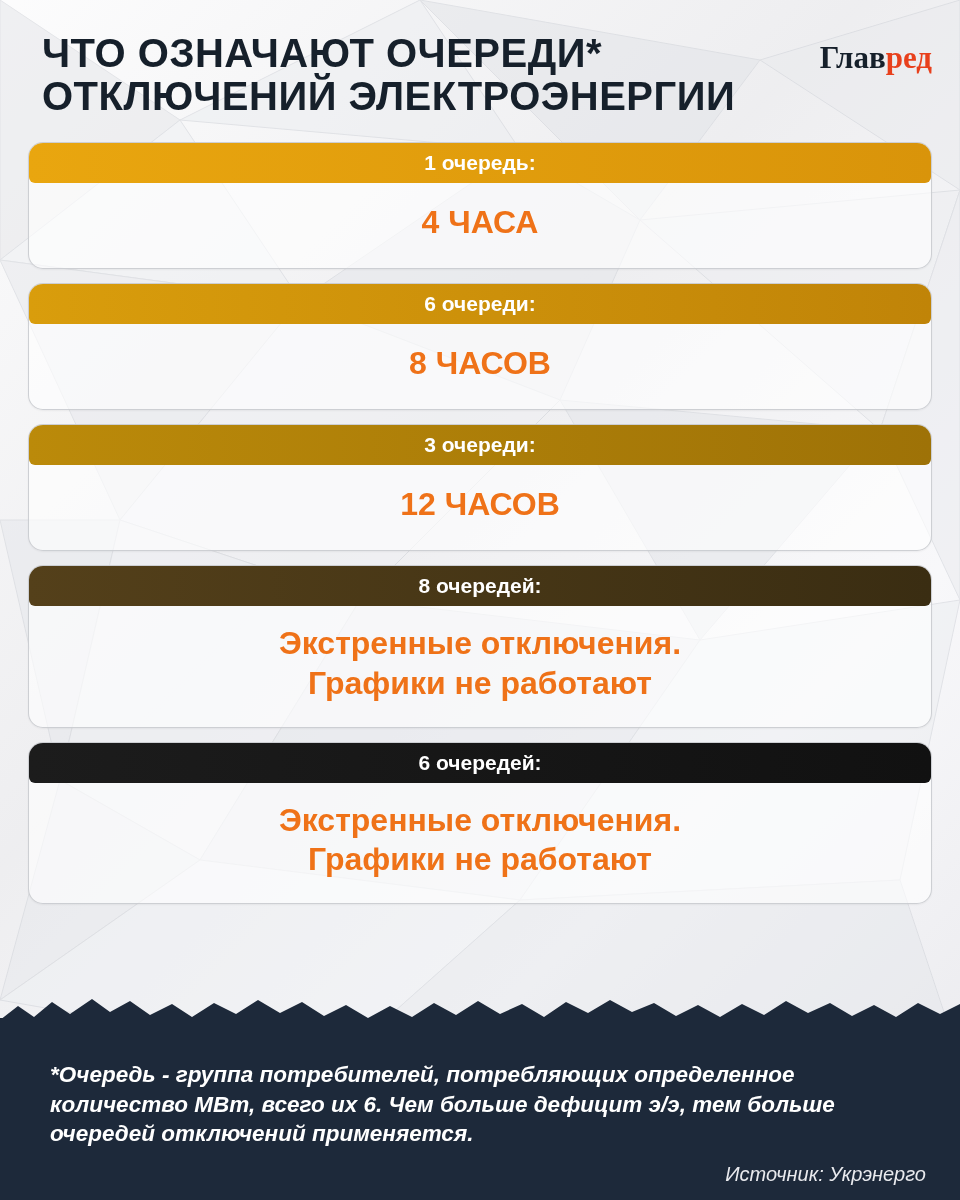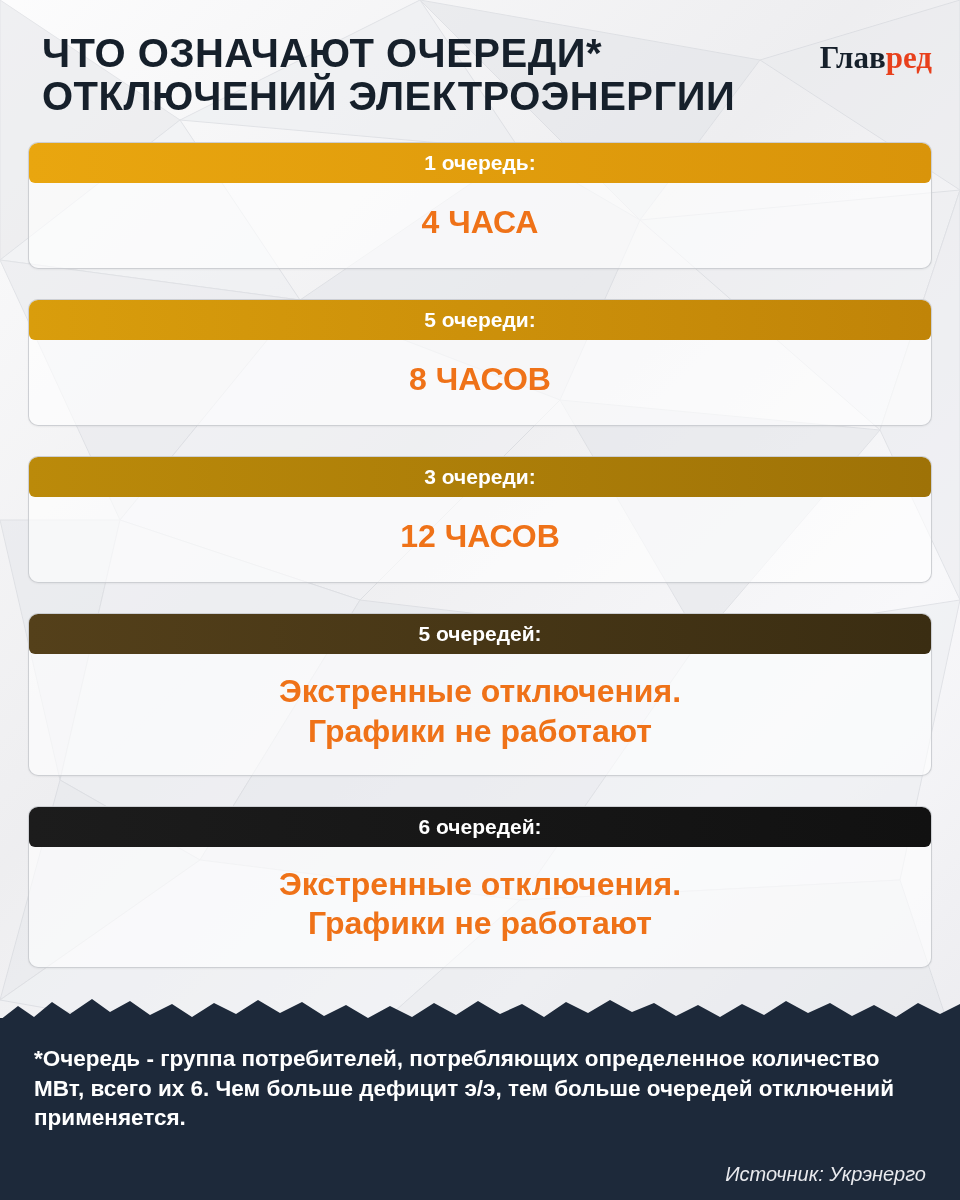--- a/index.html
+++ b/index.html
@@ -57,22 +57,22 @@
   .logo .l2 { color: #e8401c; }
 
   .cards {
     position: relative;
     padding: 6px 28px 0 28px;
   }
   .card {
     position: relative;
     background: rgba(255,255,255,0.62);
     border: 1px solid rgba(190,192,198,0.75);
-    border-radius: 10px;
-    margin-bottom: 30px;
+    border-radius: 15px;
+    margin-bottom: 14px;
     box-shadow: 0 1px 2px rgba(0,0,0,0.05);
     overflow: hidden;
   }
   .card-head {
     height: 40px;
     display: flex;
     align-items: center;
     justify-content: center;
     color: #ffffff;
     font-size: 21px;
@@ -112,24 +112,25 @@
     position: absolute;
     top: 28px;
     left: 0;
     right: 0;
     bottom: 0;
     background: #1d293a;
     padding: 26px 34px 14px 34px;
     color: #ffffff;
   }
   .footnote {
+    font-style: italic;
     font-weight: bold;
     font-size: 22.5px;
     line-height: 1.32;
-    margin: 0;
+    margin: 16px;
   }
   .source {
     position: absolute;
     right: 34px;
     bottom: 14px;
     font-style: italic;
     font-size: 20px;
     color: #e9eaee;
   }
 </style>
@@ -174,40 +175,40 @@
       <div class="card-head" style="background:linear-gradient(90deg,#e9a60f,#d9940a);">
         <span>1 очередь:</span>
       </div>
       <div class="card-body">
         <span>4 ЧАСА</span>
       </div>
     </div>
 
     <div class="card">
       <div class="card-head" style="background:linear-gradient(90deg,#d99d0c,#c08408);">
-        <span>5 очереди:</span>
+        <span>6 очереди:</span>
       </div>
       <div class="card-body">
         <span>8 ЧАСОВ</span>
       </div>
     </div>
 
     <div class="card">
       <div class="card-head" style="background:linear-gradient(90deg,#bb8a0a,#9e7207);justify-content:center;">
         <span>3 очереди:</span>
       </div>
       <div class="card-body">
         <span>12 ЧАСОВ</span>
       </div>
     </div>
 
 
     <div class="card">
       <div class="card-head" style="background:linear-gradient(90deg,#54401a,#3a2d12);">
-        <span>5 очередей:</span>
+        <span>8 очередей:</span>
       </div>
       <div class="card-body tall">
         <div>
           <div>Экстренные отключения.</div>
           <div>Графики не работают</div>
         </div>
       </div>
     </div>
 
     <div class="card">

